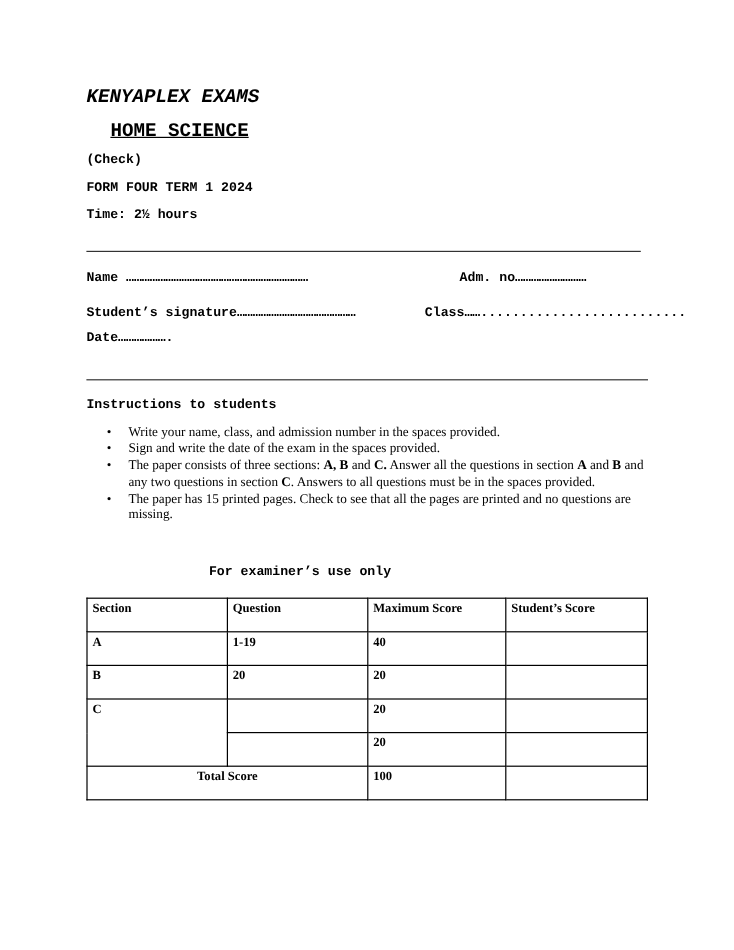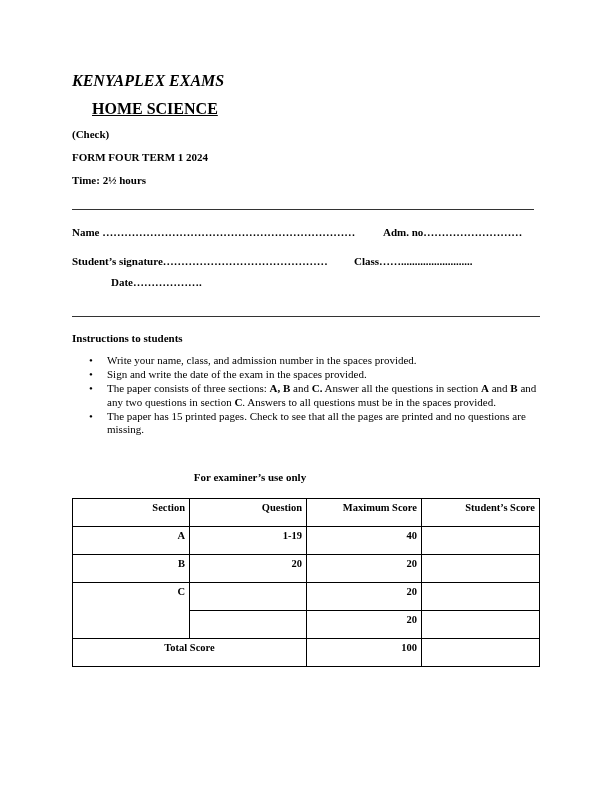--- a/index.html
+++ b/index.html
@@ -1,53 +1,53 @@
 <!DOCTYPE html>
 <html><head>
 <meta charset="utf-8">
 <style>
   html, body { margin: 0; padding: 0; background: #fff; }
   body { width: 612px; height: 792px; position: relative; overflow: hidden;
          font-family: "Liberation Serif", serif; color: #000; }
-  .abs { position: absolute; white-space: nowrap; }
+  .abs { position: absolute; white-space: nowrap; font-family: Liberation Mono, monospace; }
   .brand { left: 72px; top: 72px; font-size: 16px; font-weight: bold; font-style: italic; }
   .subject { left: 72px; top: 100px; font-size: 16px; font-weight: bold; text-decoration: underline; margin-left: 20px; }
   .small { font-size: 11px; font-weight: bold; }
   .hr { position: absolute; height: 0; border-top: 1px solid #333; }
   .field { font-size: 11px; font-weight: bold; }
   .instr-title { left: 72px; top: 332px; font-size: 11px; font-weight: bold; }
   ul.instr { position: absolute; left: 72px; top: 354px; width: 470px; margin: 0; padding: 0 0 0 35px;
              font-size: 11px; line-height: 13.5px; list-style: none; box-sizing: border-box; }
   ul.instr li { position: relative; margin: 0 0 0.5px 0; }
   ul.instr li .bullet { position: absolute; left: -18px; top: 0; }
   .examiner { left: 0; width: 500px; text-align: center; top: 471px; font-size: 11px; font-weight: bold; }
   table.score { position: absolute; left: 72px; top: 498px; width: 468px; border-collapse: collapse;
                 font-size: 10.5px; font-weight: bold; }
-  table.score td { border: 1px solid #000; vertical-align: top; padding: 3px 4px; height: 21px; text-align: right; }
+  table.score td { border: 1px solid #000; vertical-align: top; padding: 3px 4px; height: 21px; }
   table.score td.c1 { width: 108px; }
   table.score td.c2 { width: 108px; }
   table.score td.c3 { width: 106px; }
   table.score td.total { text-align: center; }
 </style>
 </head>
 <body>
 
 <div class="abs brand">KENYAPLEX EXAMS</div>
 <div class="abs subject">HOME SCIENCE</div>
 <div class="abs small" style="left:72px; top:128px;">(Check)</div>
 <div class="abs small" style="left:72px; top:151px;">FORM FOUR TERM 1 2024</div>
 <div class="abs small" style="left:72px; top:174px;">Time: 2½ hours</div>
 
 <div class="hr" style="left:72px; top:209px; width:462px;"></div>
 
 <div class="abs field" style="left:72px; top:226px;">Name ……………………………………………………………</div>
 <div class="abs field" style="left:383px; top:226px;">Adm. no………………………</div>
 <div class="abs field" style="left:72px; top:255px;">Student’s signature………………………………………</div>
 <div class="abs field" style="left:354px; top:255px;">Class……..........................</div>
-<div class="abs field" style="left:72px; top:276px;margin-left:39px;">Date……………….</div>
+<div class="abs field" style="left:72px; top:276px;">Date……………….</div>
 
 <div class="hr" style="left:72px; top:316px; width:468px;"></div>
 
 <div class="abs instr-title">Instructions to students</div>
 
 <ul class="instr">
   <li><span class="bullet">•</span><span>Write your name, class, and admission number in the spaces provided.</span></li>
   <li><span class="bullet">•</span><span>Sign and write the date of the exam in the spaces provided.</span></li>
   <li><span class="bullet">•</span><span>The paper consists of three sections: </span><b>A, B</b><span> and </span><b>C.</b><span> Answer all the questions in section </span><b>A</b><span> and </span><b>B</b><span> and any two questions in section </span><b>C</b><span>. Answers to all questions must be in the spaces provided.</span></li>
   <li><span class="bullet">•</span><span>The paper has 15 printed pages. Check to see that all the pages are printed and no questions are missing.</span></li>

